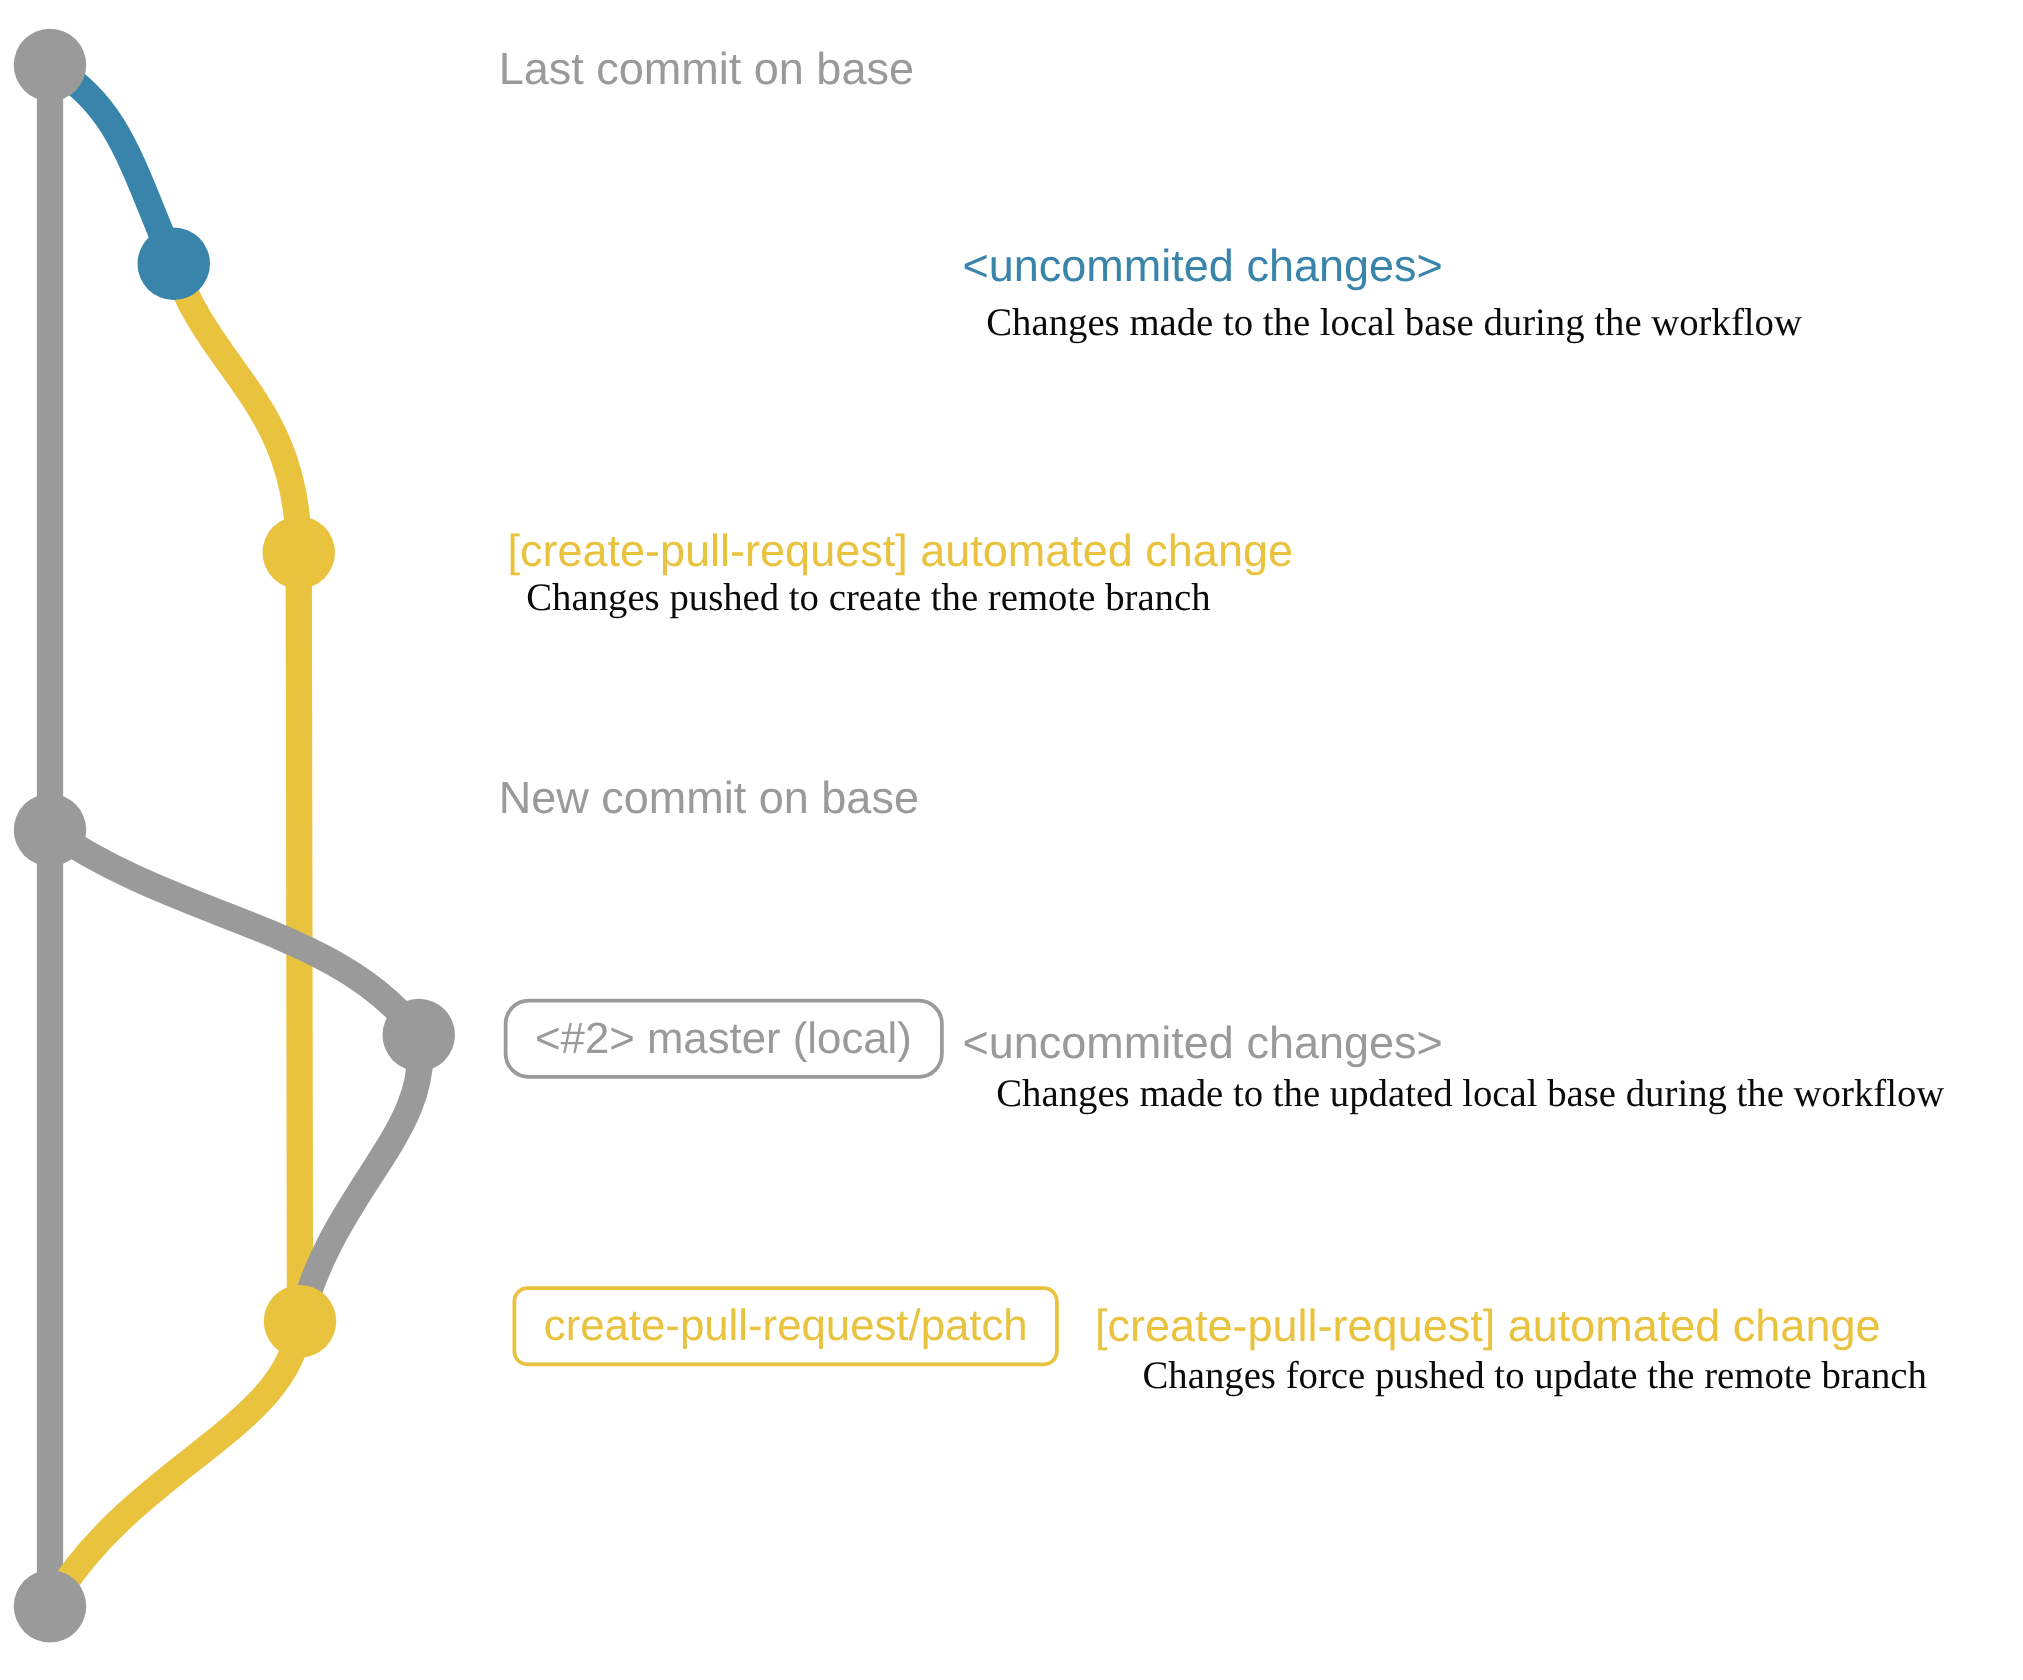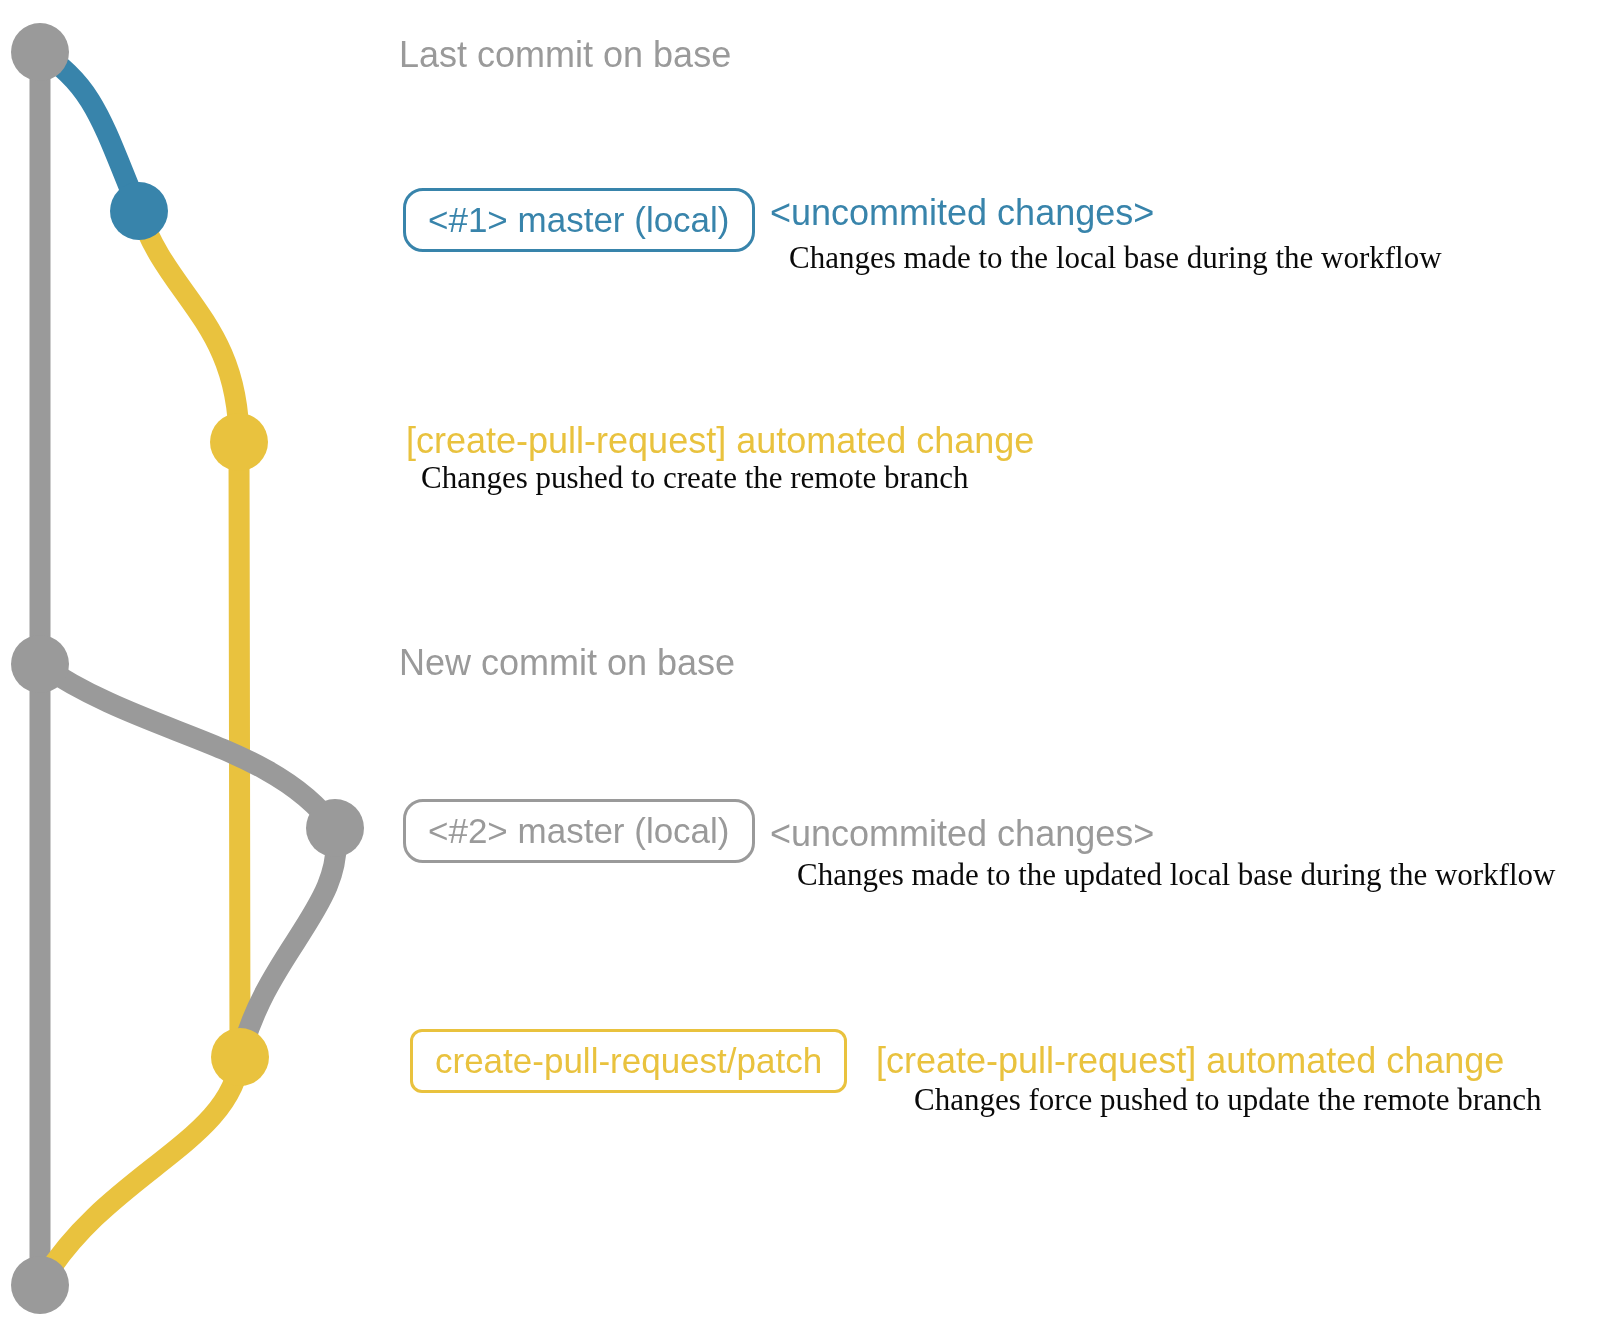--- a/index.html
+++ b/index.html
@@ -77,28 +77,27 @@
       <circle cx="139" cy="211" r="29" fill="#3884ab"></circle>
       <circle cx="239" cy="442" r="29" fill="#e9c23e"></circle>
       <circle cx="40" cy="664" r="29" fill="#9a9a9a"></circle>
       <circle cx="335" cy="828" r="29" fill="#9a9a9a"></circle>
       <circle cx="240" cy="1057" r="29" fill="#e9c23e"></circle>
       <circle cx="40" cy="1285" r="29" fill="#9a9a9a"></circle>
     </svg>
 
   <div class="heading tone-gray" style="left:399px; top:33px;">Last commit on base</div>
 
-  <div class="gbox tone-blue" style="left:403px; top:188px;">&lt;#1&gt; master (local)</div>
   <div class="side-label tone-blue" style="left:770px; top:191px;">&lt;uncommited changes&gt;</div>
   <div class="caption" style="left:789px; top:240px;">Changes made to the local base during the workflow</div>
 
   <div class="heading tone-yellow" style="left:406px; top:419px;">[create-pull-request] automated change</div>
   <div class="caption" style="left:421px; top:460px;">Changes pushed to create the remote branch</div>
 
-  <div class="heading tone-gray" style="left:399px; top:641px;text-align:right;">New commit on base</div>
+  <div class="heading tone-gray" style="left:399px; top:616px;text-align:right;">New commit on base</div>
 
   <div class="gbox tone-gray" style="left:403px; top:799px;">&lt;#2&gt; master (local)</div>
   <div class="side-label tone-gray" style="left:770px; top:812px;">&lt;uncommited changes&gt;</div>
   <div class="caption" style="left:797px; top:857px;">Changes made to the updated local base during the workflow</div>
 
   <div class="gbox tone-yellow" style="left:410px; top:1029px;border-radius:12px;">create-pull-request/patch</div>
   <div class="side-label tone-yellow" style="left:876px; top:1039px;">[create-pull-request] automated change</div>
   <div class="caption" style="left:880px; top:1082px;margin-left:34px;">Changes force pushed to update the remote branch</div>
 
 

